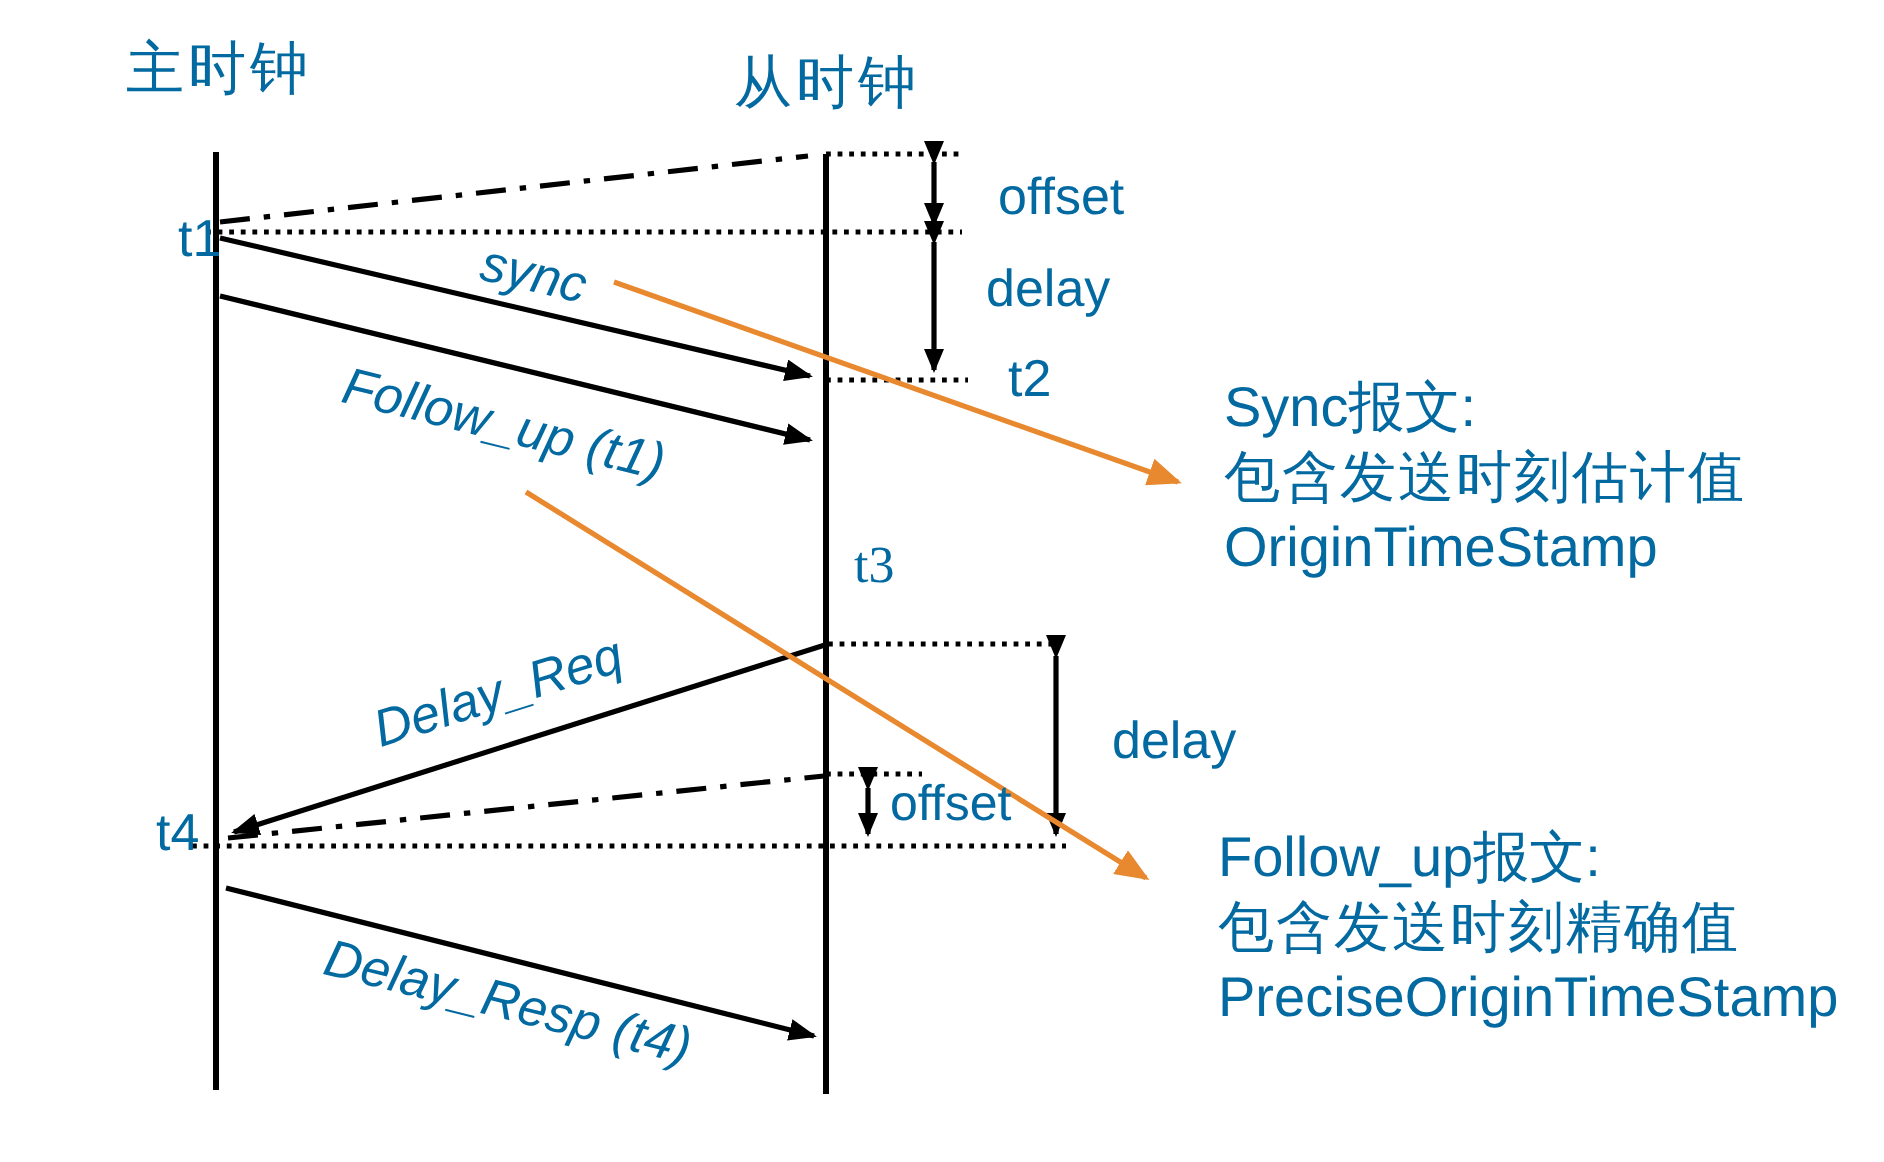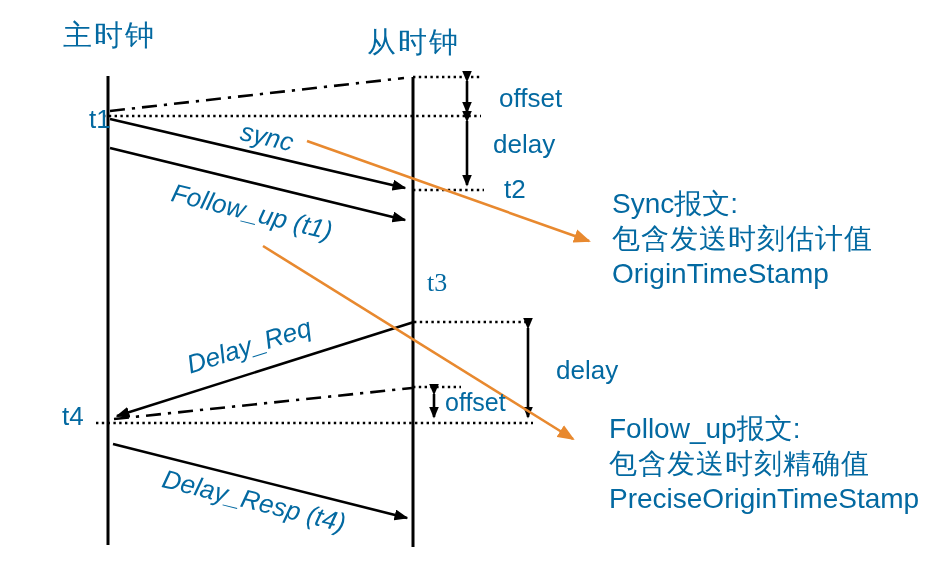--- a/index.html
+++ b/index.html
@@ -83,21 +83,21 @@
     <line class="orange" x1="307" y1="141" x2="589" y2="241" marker-end="url(#mOrange)"></line>
     <line class="orange" x1="263" y1="246" x2="573" y2="439" marker-end="url(#mOrange)"></line>
   </svg>
 
   <div class="lbl cjk" style="left:63px;top:20px;">主时钟</div>
   <div class="lbl cjk" style="left:367px;top:27px;">从时钟</div>
 
   <div class="lbl ts" style="left:66px;top:105px;margin-left:23px;">t1</div>
   <div class="lbl ts" style="left:504px;top:175px;">t2</div>
   <div class="lbl ts" style="left:427px;top:269px;font-family:Liberation Serif, serif;">t3</div>
-  <div class="lbl ts" style="left:62px;top:402px;">t4</div>
+  <div class="lbl ts" style="left:78px;top:402px;">t4</div>
 
   <div class="lbl meas" style="left:499px;top:84px;">offset</div>
   <div class="lbl meas" style="left:493px;top:130px;">delay</div>
   <div class="lbl meas" style="left:556px;top:356px;">delay</div>
   <div class="lbl meas-sm" style="left:445px;top:389px;">offset</div>
 
   <div class="lbl msg" style="left:267px;top:137px;--r:13deg;">sync</div>
   <div class="lbl msg" style="left:252px;top:212px;--r:13.8deg;">Follow_up (t1)</div>
   <div class="lbl msg" style="left:249px;top:346px;--r:-17.5deg;">Delay_Req</div>
   <div class="lbl msg" style="left:254px;top:501px;--r:14deg;">Delay_Resp (t4)</div>

